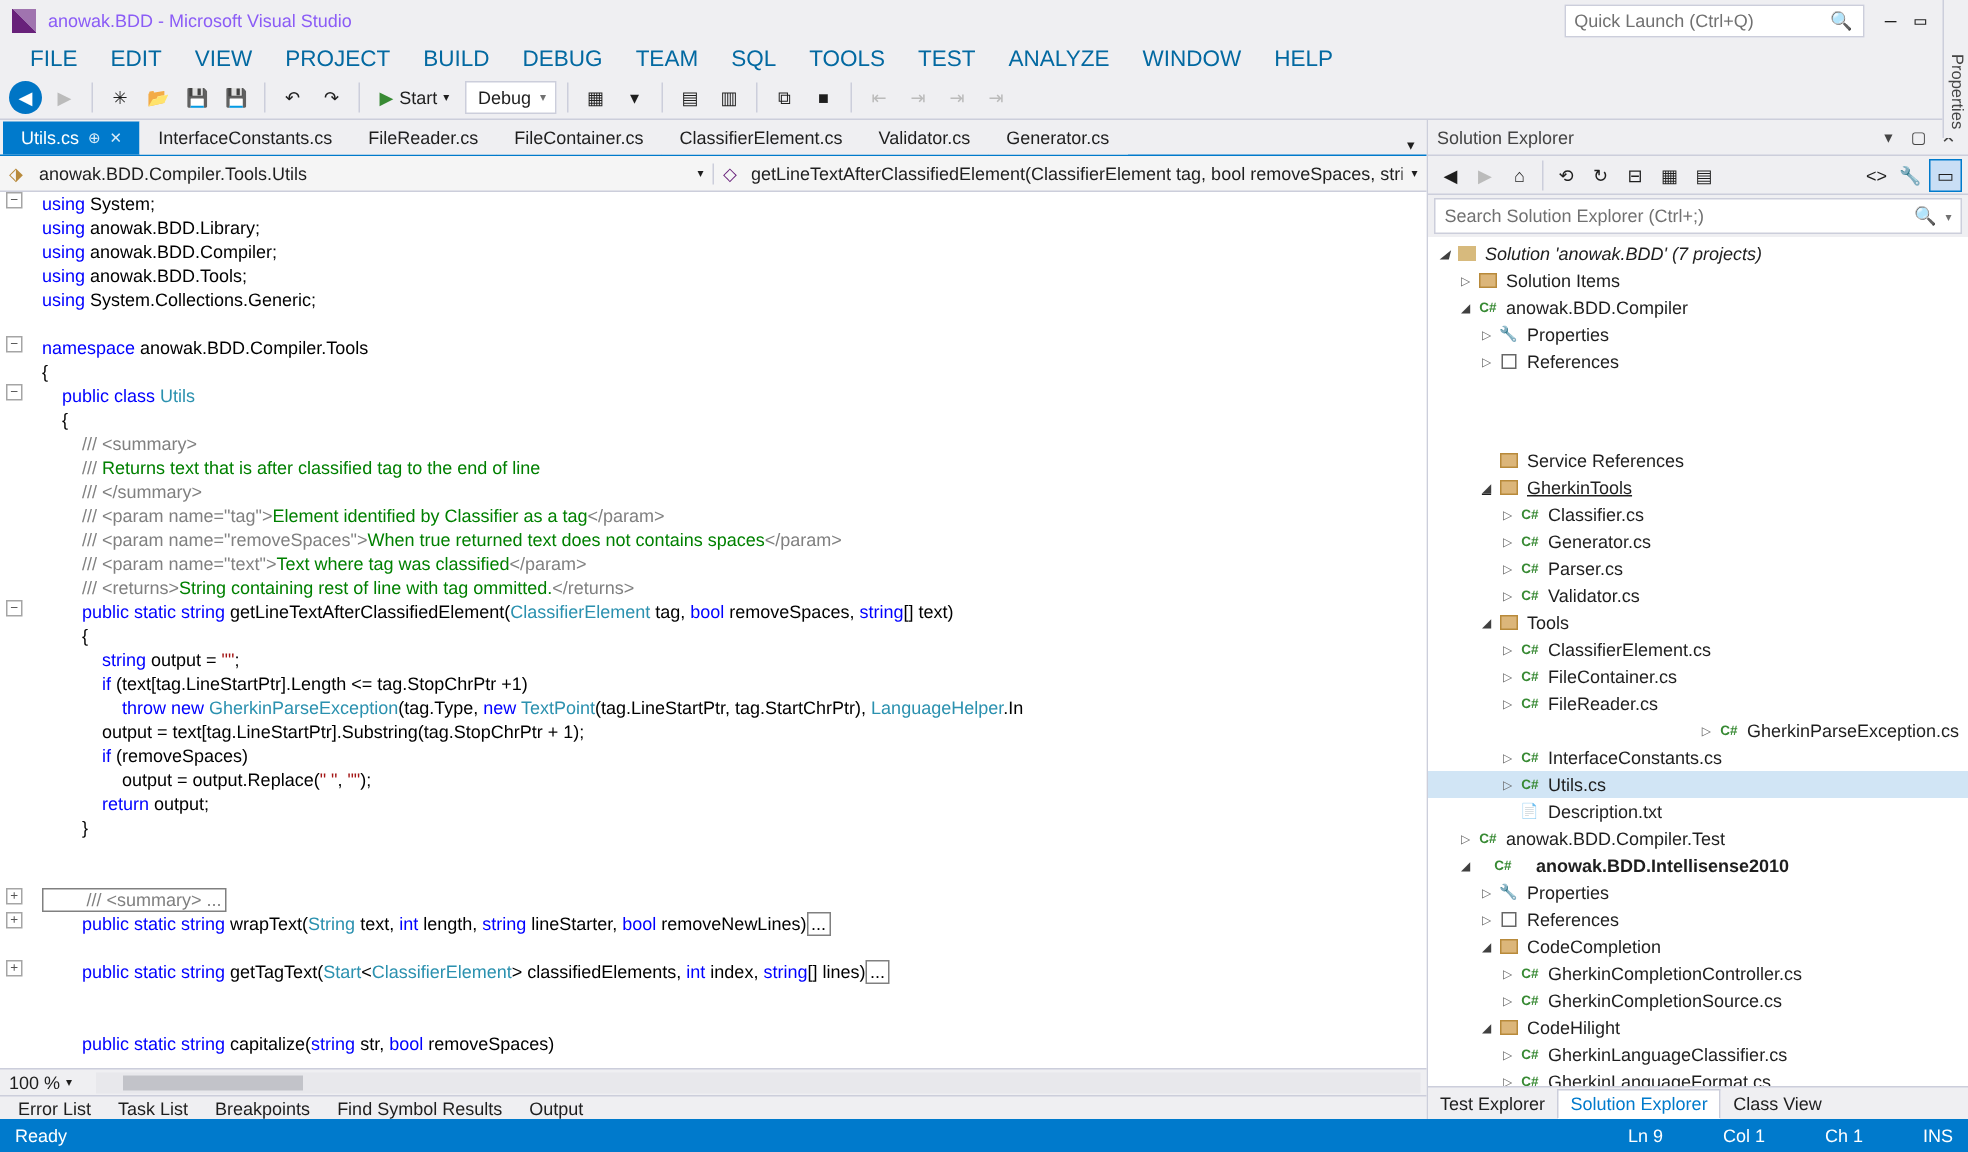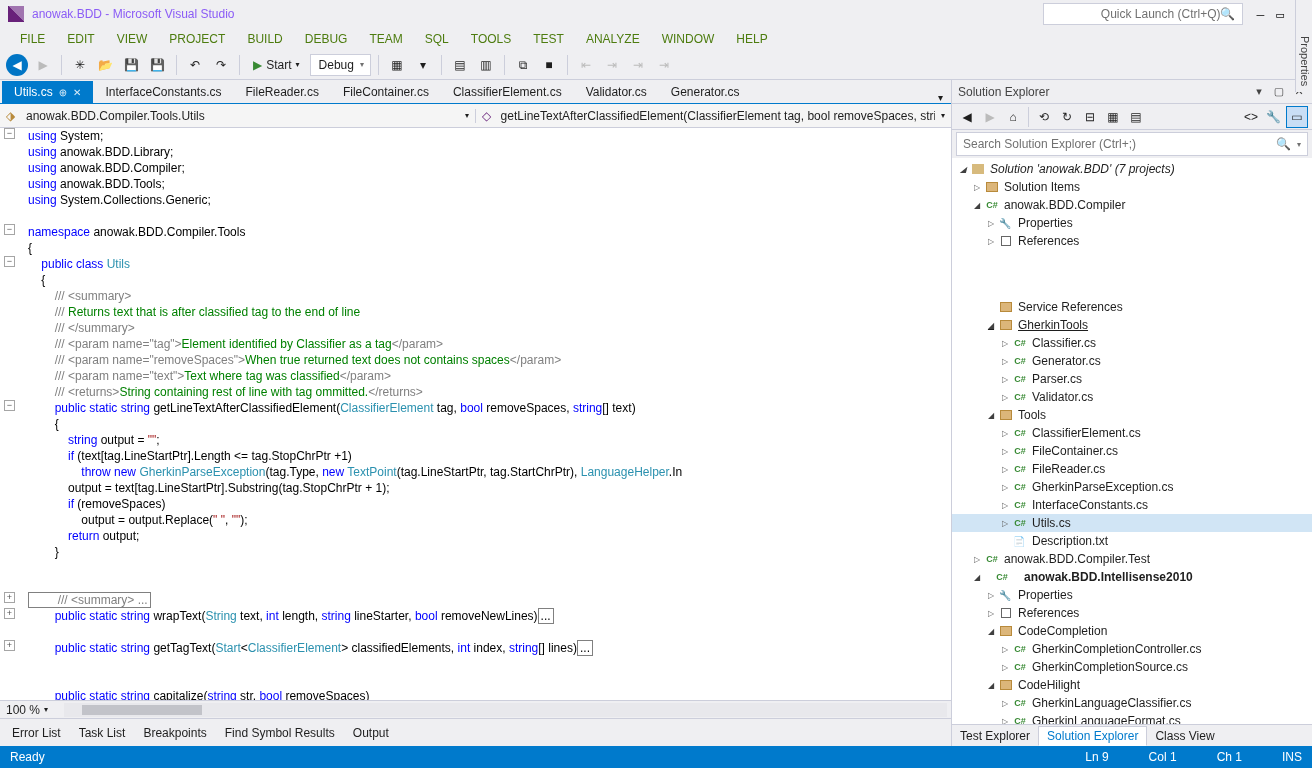--- a/index.html
+++ b/index.html
@@ -3,26 +3,26 @@
 <meta charset="utf-8">
 <style>
 * { margin: 0; padding: 0; box-sizing: border-box; font-family: "Segoe UI", Tahoma, sans-serif; font-size: 12px; }
 body { background: #efeff2; color: #1e1e1e; width: 1312px; height: 768px; overflow: hidden; display: flex; flex-direction: column; }
 .titlebar { height: 28px; display: flex; align-items: center; padding: 0 8px; background: #efeff2; }
 .titlebar .logo { width: 16px; height: 16px; background: #68217a; margin-right: 8px; position: relative; }
 .titlebar .logo::before { content:""; position:absolute; inset:0; background: linear-gradient(45deg,#68217a 50%,#a074af 50%); }
 .titlebar .title { color: #8b5cf6; font-size: 12px; }
 .titlebar .spacer { flex: 1; }
 .quicklaunch { width: 200px; height: 22px; border: 1px solid #cccedb; background: #fff; display: flex; align-items: center; padding: 0 6px; color: #717171; }
-.quicklaunch .ql-text { flex:1;text-align:right; }
+.quicklaunch .ql-text { flex:1; }
 .winbtns { display: flex; gap: 12px; margin-left: 14px; color: #1e1e1e; }
 .winbtns span { font-family: Consolas, monospace; font-size: 13px; cursor: default; }
 
 .menubar { height: 22px; display: flex; align-items: center; padding: 0 10px; gap: 2px; }
-.menubar .mitem { padding: 2px 10px; color: #4d7c0f; font-size: 12px; text-transform: uppercase; }
+.menubar .mitem { padding: 2px 10px; color: #0369a1; font-size: 15px; text-transform: uppercase; }
 
 .toolbar { height: 30px; border-bottom: 1px solid #cccedb; display: flex; align-items: center; padding: 0 6px; gap: 4px; background:#efeff2; }
 .tbtn { width: 22px; height: 22px; display:flex; align-items:center; justify-content:center; color:#1e1e1e; border:1px solid transparent; }
 .tbtn.round { border-radius:50%; }
 .tsep { width:1px; height:20px; background:#cccedb; margin:0 3px; }
 .tcombo { height:22px; border:1px solid #cccedb; background:#fff; display:flex; align-items:center; padding:0 6px 0 8px; gap:6px; }
 .tcombo .dd { font-size:8px; color:#717171; }
 .start-btn { display:flex; align-items:center; gap:4px; height:22px; padding:0 6px; }
 .start-btn .play { color:#388a34; }
 
@@ -50,21 +50,21 @@
 .cgreen { color:#008000; }
 .cgray { color:#808080; }
 .cred { color:#a31515; }
 .box { border:1px solid #808080; padding:0 2px; }
 
 .zoombar { height:18px; border-top:1px solid #cccedb; display:flex; align-items:center; background:#efeff2; }
 .zoombar .zoom { width:60px; padding:0 6px; display:flex; align-items:center; gap:4px; }
 .zoombar .hscroll { flex:1; height:14px; background:#e8e8ec; margin:0 4px; position:relative; }
 .zoombar .hscroll .thumb { position:absolute; left:18px; top:2px; height:10px; width:120px; background:#c2c3c9; }
 
-.bottom-tabs { height:28px; display:flex; align-items:center; gap:2px; padding:0 4px; background:#efeff2; border-top:1px solid #cccedb; }
+.bottom-tabs { height:16px; display:flex; align-items:center; gap:2px; padding:0 4px; background:#efeff2; border-top:1px solid #cccedb; }
 .btab { padding:2px 8px; color:#1e1e1e; }
 
 .statusbar { height:22px; background:#007acc; color:#fff; display:flex; align-items:center; padding:0 10px; gap:40px; font-size:12px; }
 .statusbar .sp { flex:1; }
 
 .solution-col { width:360px; display:flex; flex-direction:column; background:#efeff2; position:relative; }
 .pane-header { height:24px; background:#efeff2; display:flex; align-items:center; padding:0 6px; border-bottom:1px solid #cccedb; gap:6px; }
 .pane-header .ph-title { flex:1; color:#444; }
 .pane-header .ph-btn { width:14px; height:14px; color:#444; font-size:11px; text-align:center; }
 
@@ -389,21 +389,21 @@
       <div class="tnode" style="padding-left:46px;">
           <span class="tw closed"></span>
           <span class="ticon ic-cs"></span>
           <span class="tlabel">FileContainer.cs</span>
         </div>
       <div class="tnode" style="padding-left:46px;">
           <span class="tw closed"></span>
           <span class="ticon ic-cs"></span>
           <span class="tlabel">FileReader.cs</span>
         </div>
-      <div class="tnode" style="padding-left:46px;">
+      <div class="tnode" style="padding-left:46px;justify-content:flex-end;">
           <span class="tw closed"></span>
           <span class="ticon ic-cs"></span>
           <span class="tlabel">GherkinParseException.cs</span>
         </div>
       <div class="tnode" style="padding-left:46px;">
           <span class="tw closed"></span>
           <span class="ticon ic-cs"></span>
           <span class="tlabel">InterfaceConstants.cs</span>
         </div>
       <div class="tnode sel" style="padding-left:46px;">

